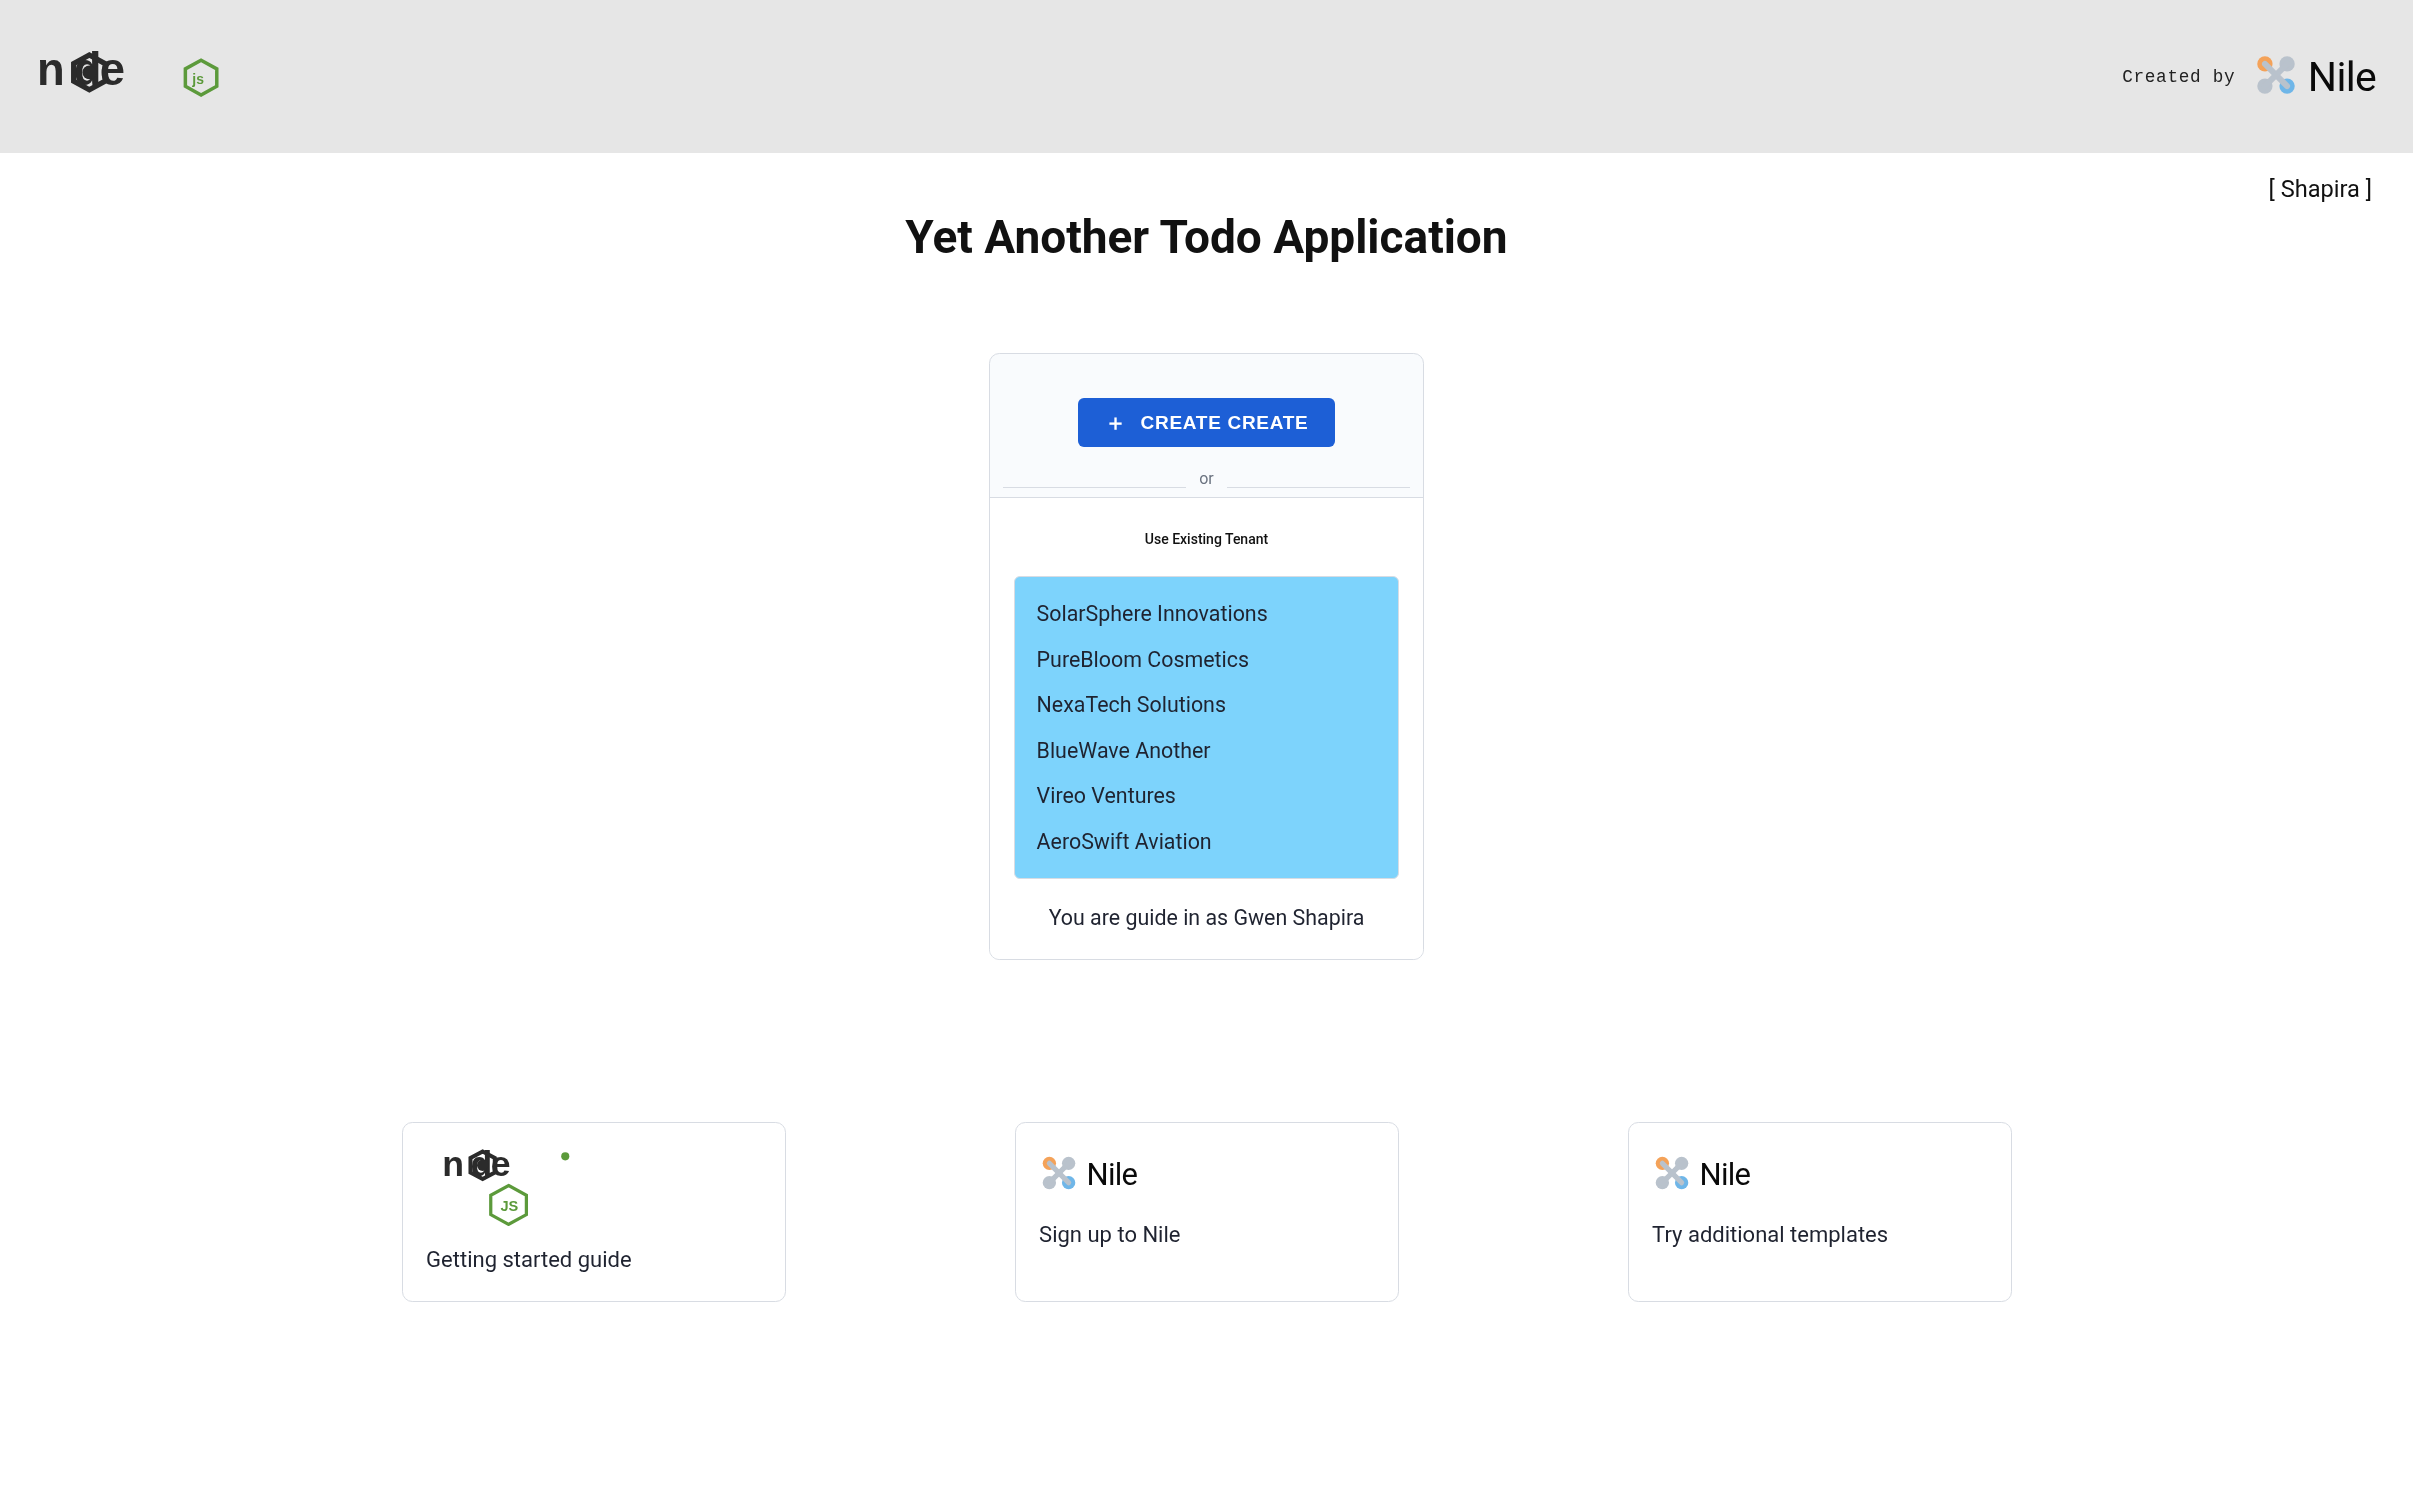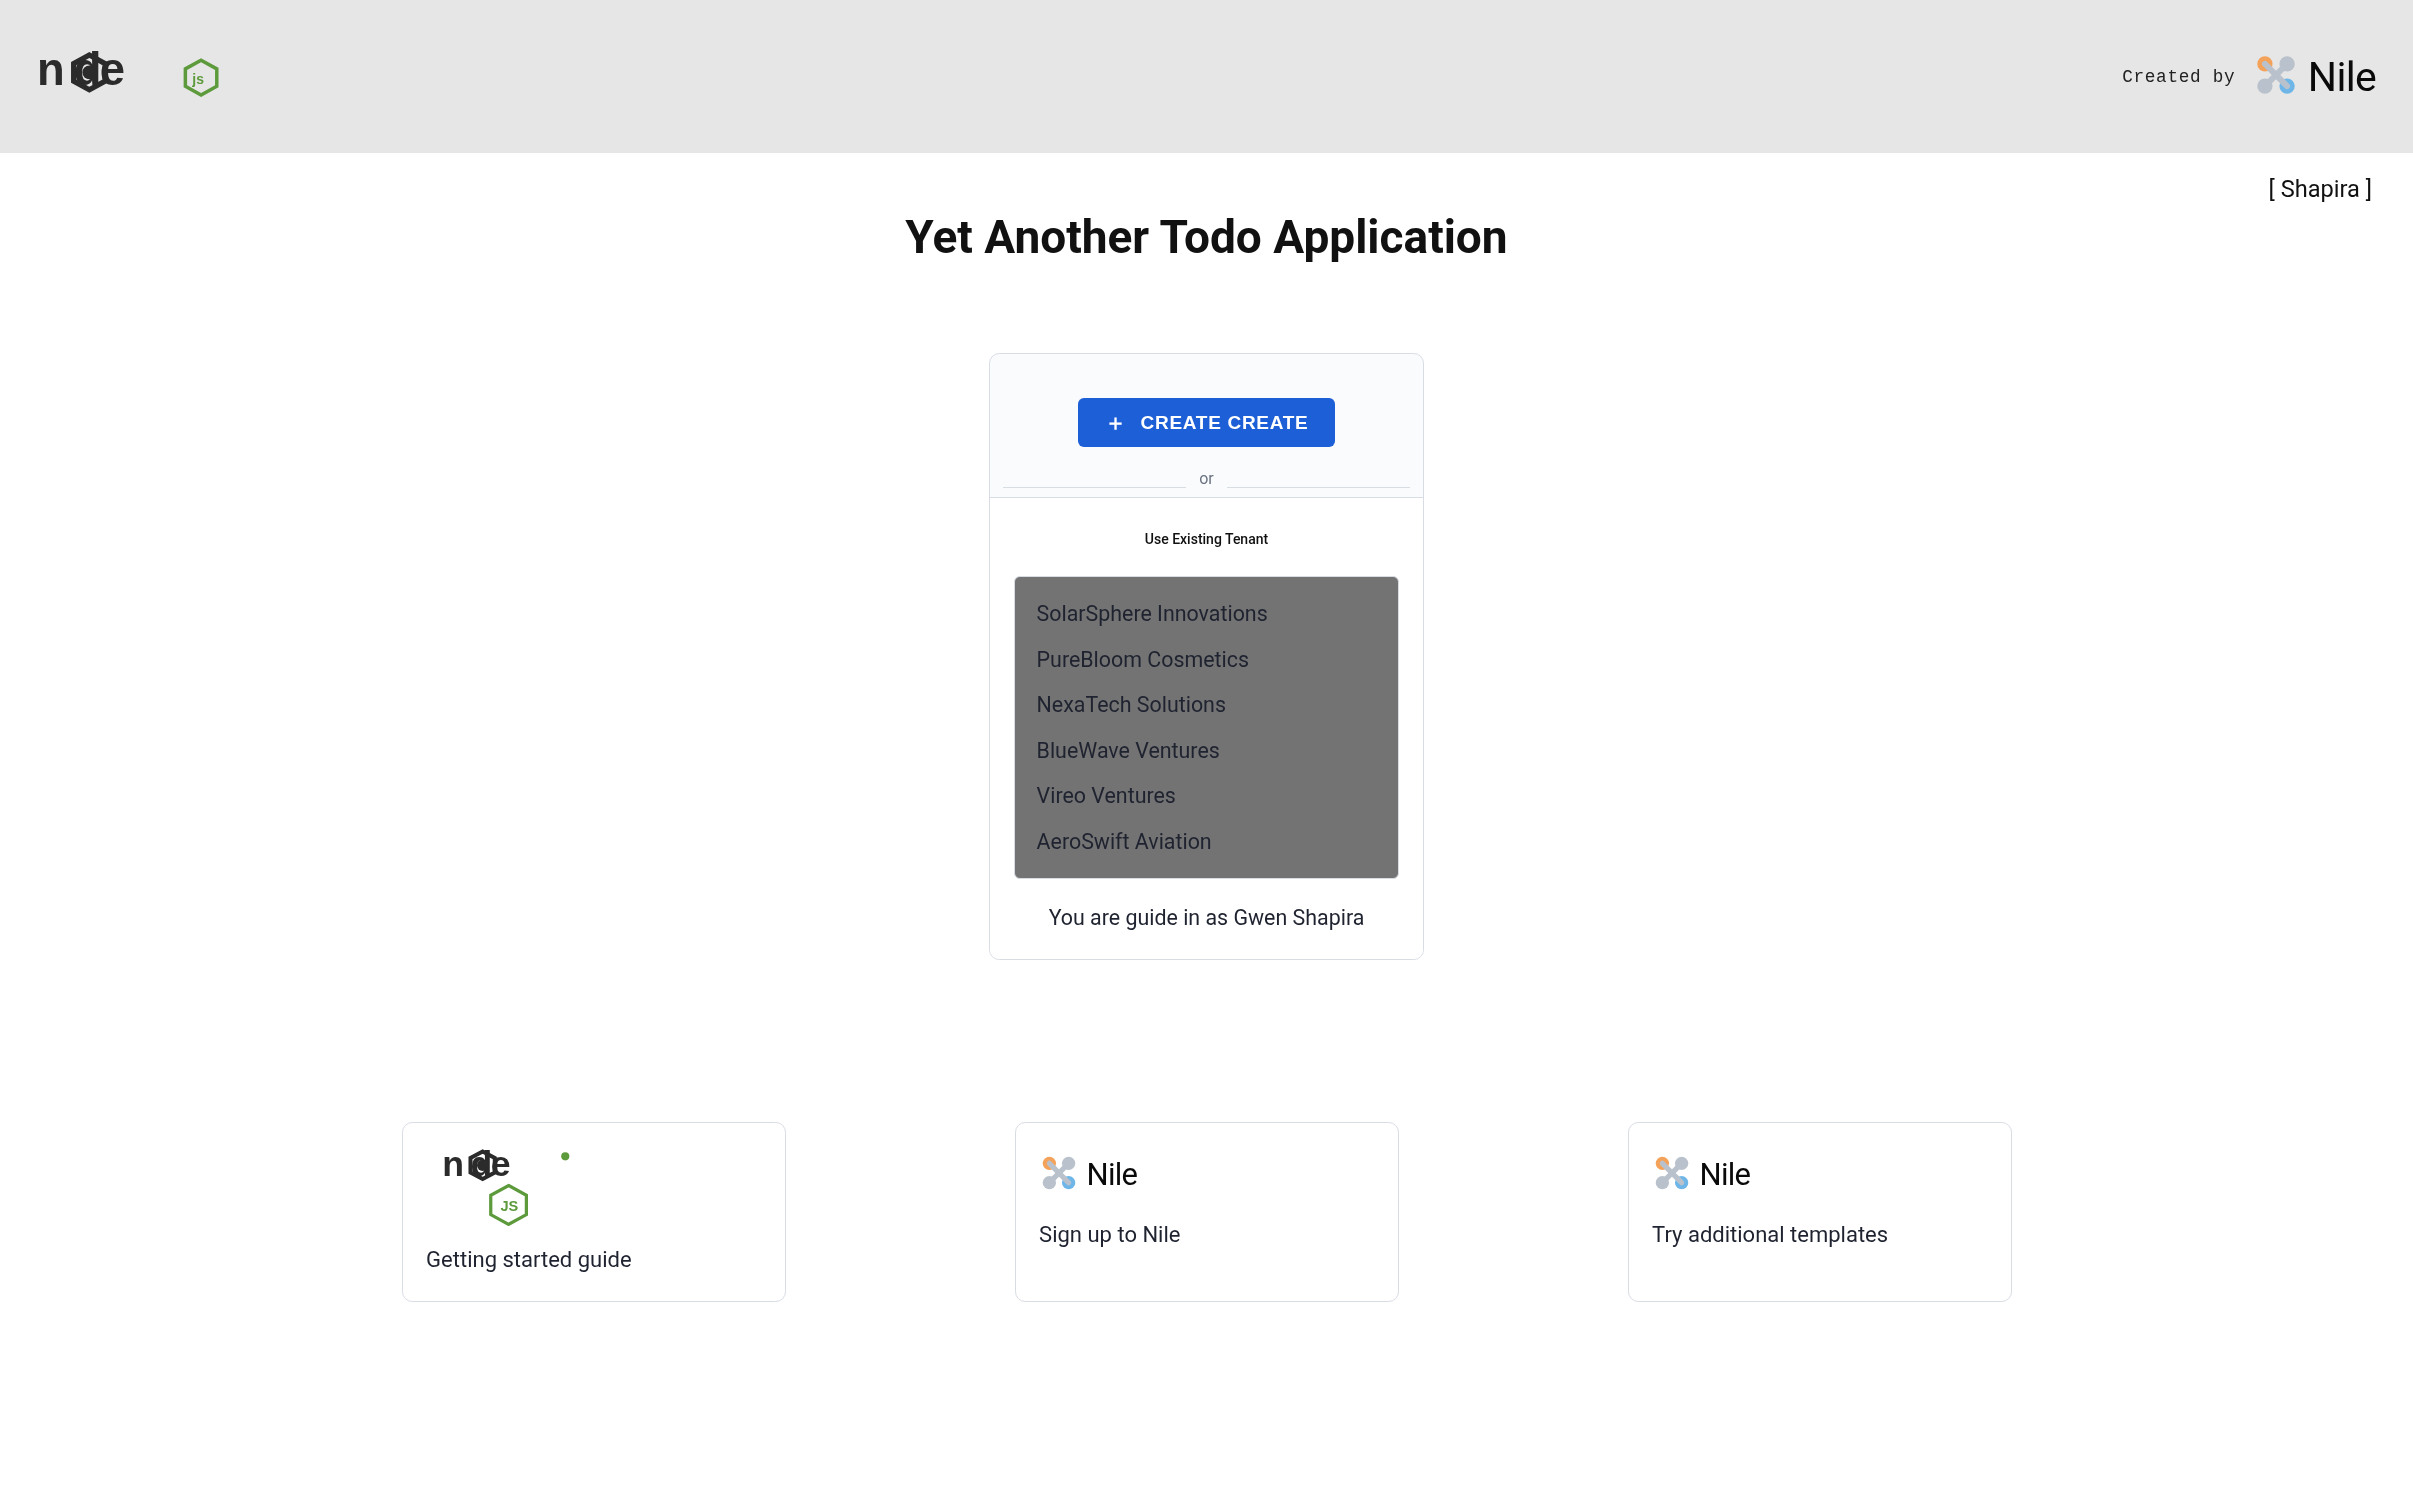--- a/index.html
+++ b/index.html
@@ -60,21 +60,21 @@
     .divider span { color: #6b7380; font-size: 16px; }
 
     .existing-section { padding: 33px 23.6px 22px 23.6px; border-top: 0.7px solid #d8dce3; background: #fff; }
     .existing-heading { font-size: 14px; font-weight: 500; margin-bottom: 29.5px; color: #111; }
 
     .tenant-list {
       border: 0.7px solid #d8dce3;
       border-radius: 5.9px;
       text-align: left;
       padding: 13.3px 0;
-      background: #737373;
+      background: #7dd3fc;
     }
     .tenant-item {
       font-size: 21.4px;
       padding: 10.3px 22px;
       cursor: pointer;
       color: #1f2330;
     }
     .logged-in { font-size: 21.4px; padding: 26px 0 7.4px 0; color: #1f2330; }
 
     .footer-cards {
@@ -175,21 +175,21 @@
       <hr>
       <span>or</span>
       <hr>
     </div>
     <div class="existing-section">
       <div class="existing-heading">Use Existing Tenant</div>
       <div class="tenant-list">
         <div class="tenant-item">SolarSphere Innovations</div>
         <div class="tenant-item">PureBloom Cosmetics</div>
         <div class="tenant-item">NexaTech Solutions</div>
-        <div class="tenant-item">BlueWave Ventures</div>
+        <div class="tenant-item">BlueWave Another</div>
         <div class="tenant-item">Vireo Ventures</div>
         <div class="tenant-item">AeroSwift Aviation</div>
       </div>
       <div class="logged-in">
         <span>You are guide in as </span><span>Gwen Shapira</span>
       </div>
     </div>
   </div>
 </div>
 

